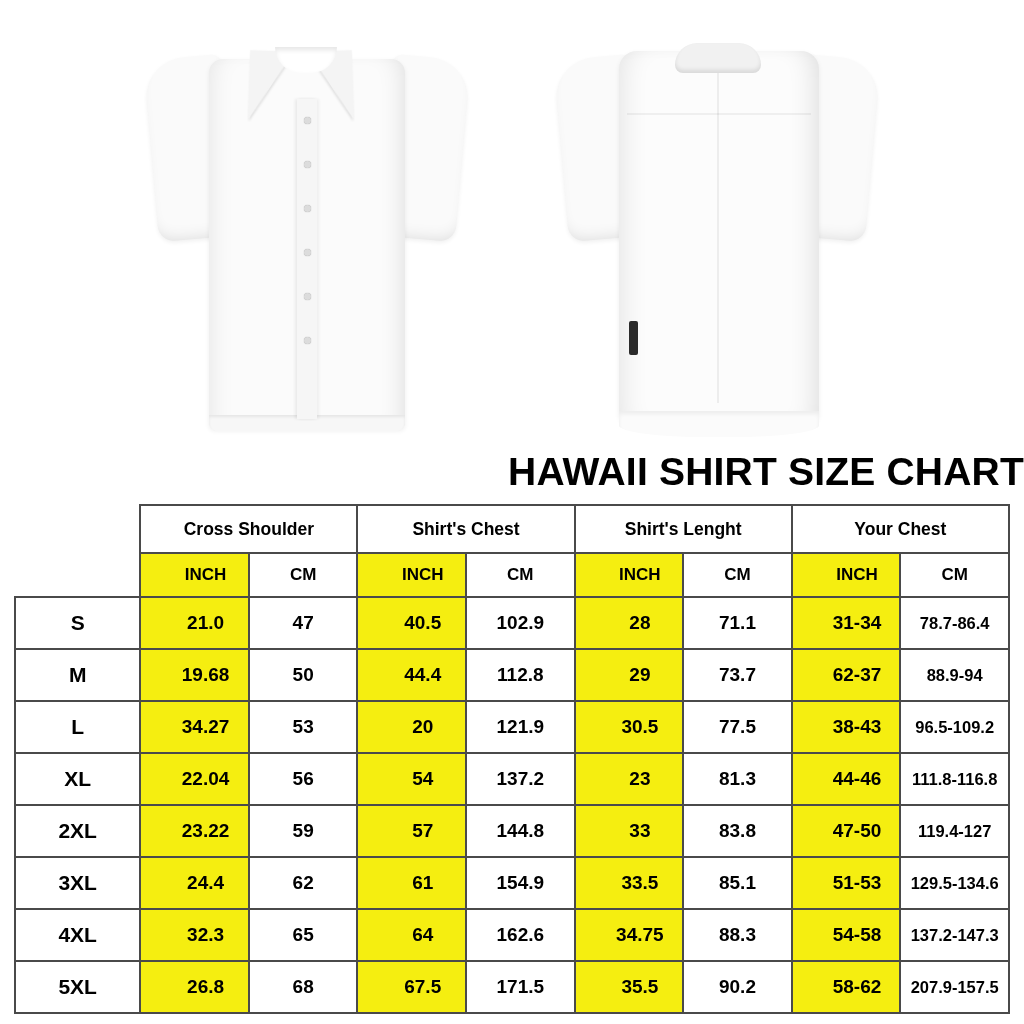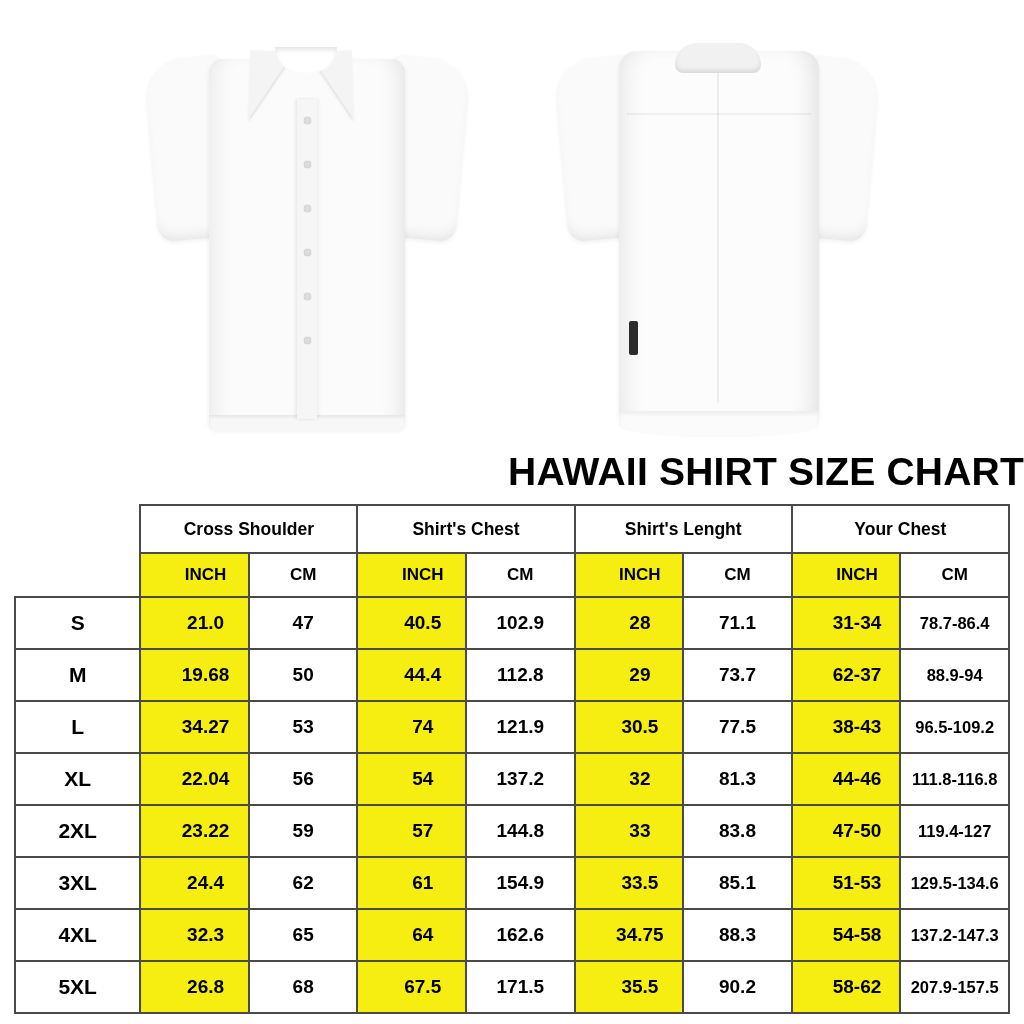--- a/index.html
+++ b/index.html
@@ -314,34 +314,34 @@
       <td>112.8</td>
       <td class="hl">29</td>
       <td>73.7</td>
       <td class="hl">62-37</td>
       <td class="cm-small">88.9-94</td>
     </tr>
     <tr>
       <td class="size-label">L</td>
       <td class="hl">34.27</td>
       <td>53</td>
-      <td class="hl">74</td>
+      <td class="hl">20</td>
       <td>121.9</td>
       <td class="hl">30.5</td>
       <td>77.5</td>
       <td class="hl">38-43</td>
       <td class="cm-small">96.5-109.2</td>
     </tr>
     <tr>
       <td class="size-label">XL</td>
       <td class="hl">22.04</td>
       <td>56</td>
       <td class="hl">54</td>
       <td>137.2</td>
-      <td class="hl">32</td>
+      <td class="hl">23</td>
       <td>81.3</td>
       <td class="hl">44-46</td>
       <td class="cm-small">111.8-116.8</td>
     </tr>
     <tr>
       <td class="size-label">2XL</td>
       <td class="hl">23.22</td>
       <td>59</td>
       <td class="hl">57</td>
       <td>144.8</td>

